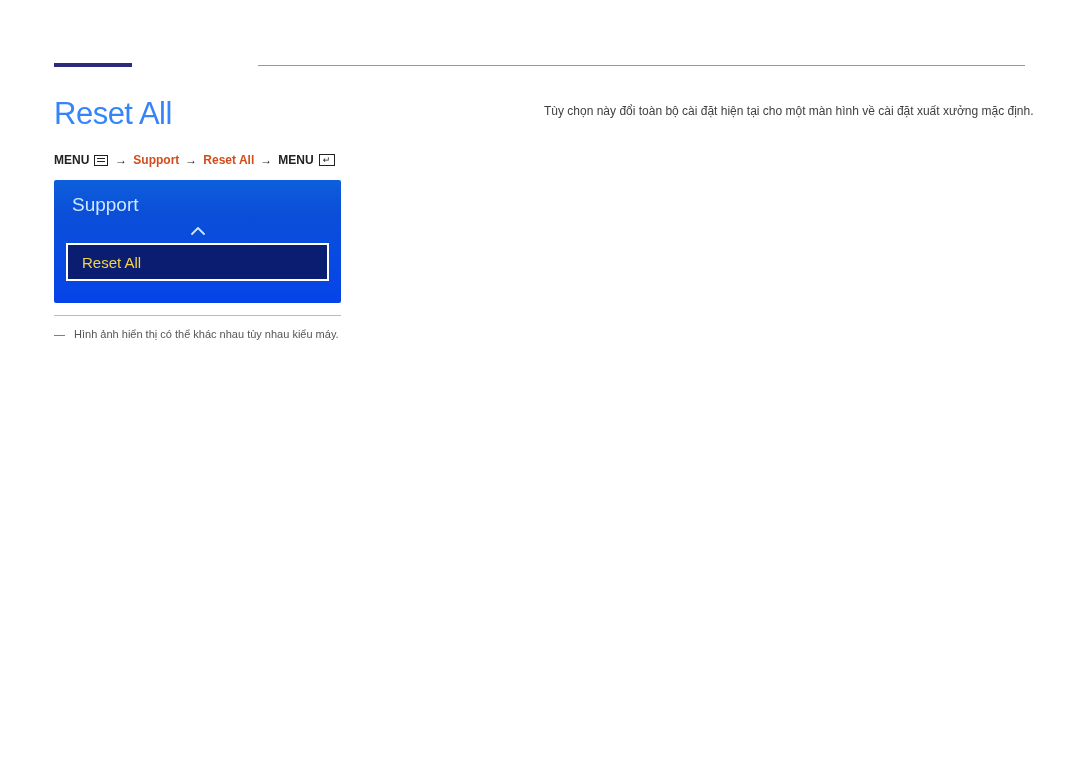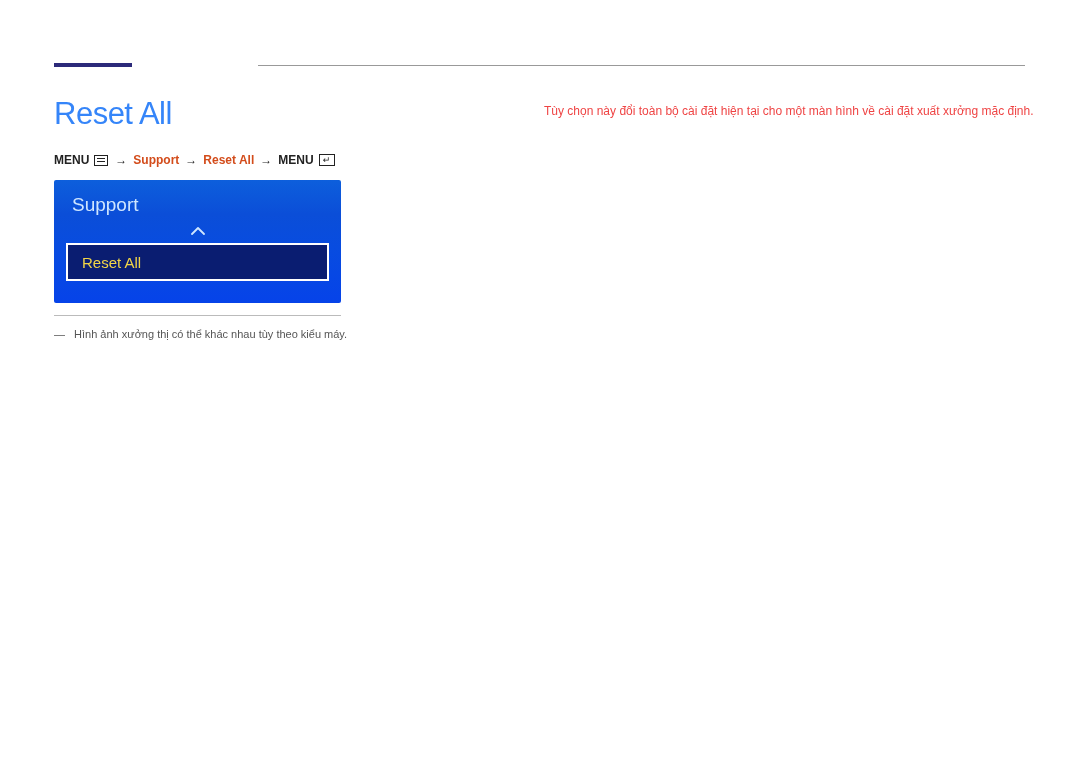--- a/index.html
+++ b/index.html
@@ -148,21 +148,21 @@
       color: #555;
     }
     .footnote .dash {
       margin-right: 6px;
     }
     .description {
       position: absolute;
       top: 102px;
       left: 544px;
       font-size: 12px;
-      color: #ef4444;
+      color: #404040;
       line-height: 1.5;
     }
   </style>
 </head>
 <body>
 
 <div class="top-accent"></div>
 <div class="top-divider"></div>
 
 <h1 class="page-title">Reset All</h1>
@@ -188,16 +188,16 @@
   </div>
   <div class="menu-item-selected">
     <span>Reset All</span>
   </div>
 </div>
 
 <div class="panel-divider"></div>
 
 <div class="footnote">
   <span class="dash">―</span>
-  <span>Hình ảnh xưởng thị có thể khác nhau tùy theo kiểu máy.</span>
+  <span>Hình ảnh hiển thị có thể khác nhau tùy nhau kiểu máy.</span>
 </div>
 
 <div class="description">Tùy chọn này đổi toàn bộ cài đặt hiện tại cho một màn hình về cài đặt xuất xưởng mặc định.</div>
 
 </body></html>

